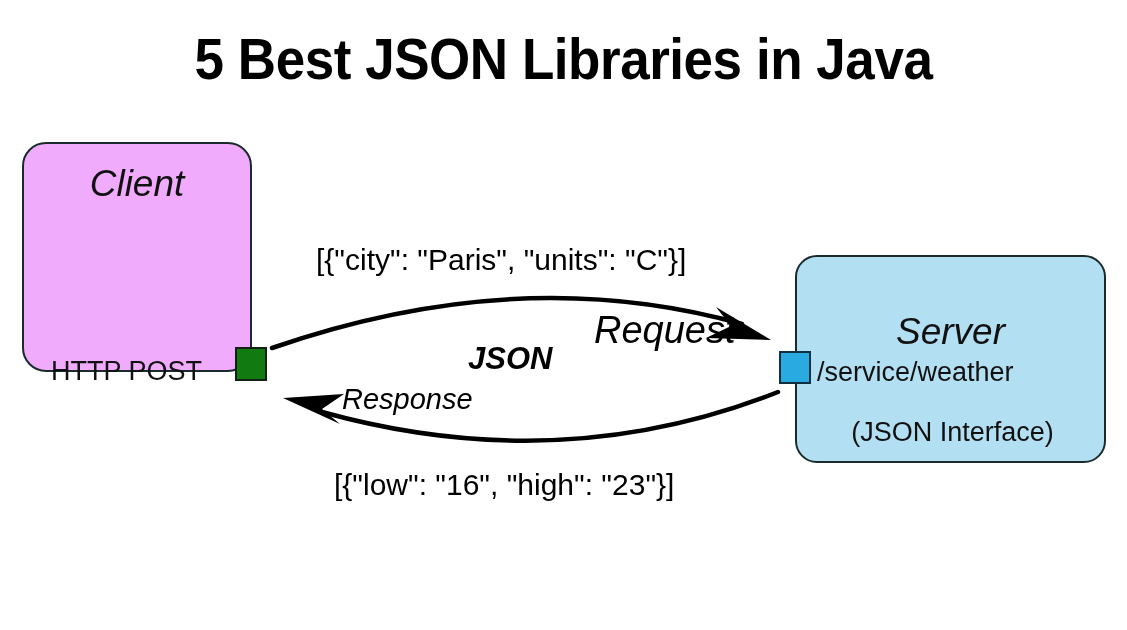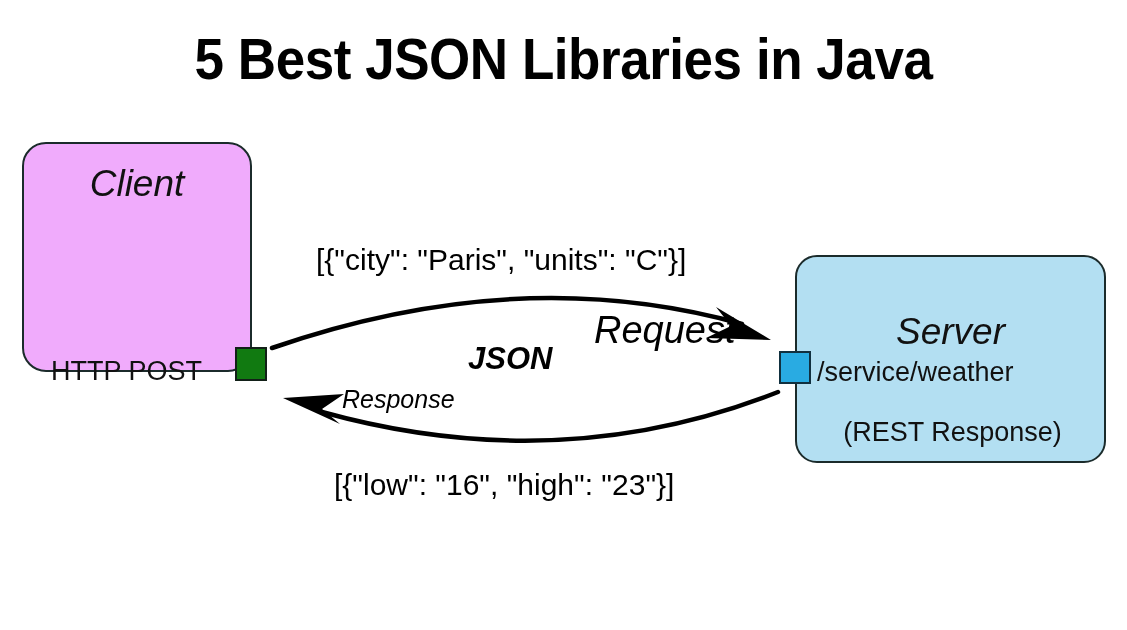--- a/index.html
+++ b/index.html
@@ -160,42 +160,42 @@
   #request-label {
     left: 594px;
     top: 314px;
     font-size: 38px;
     line-height: 32px;
     font-style: italic;
   }
   #response-label {
     left: 342px;
     top: 383px;
-    font-size: 25px;
+    font-size: 29px;
     line-height: 32px;
     font-style: italic;
   }
 </style>
 </head>
 <body>
 
 <div id="canvas">
 
   <div id="title">5 Best JSON Libraries in Java</div>
 
   <div id="client-box" class="node-box">
     <div id="client-title" class="node-title">Client</div>
     <div id="client-method" class="node-sub">HTTP POST</div>
   </div>
   <div id="client-port" class="port"></div>
 
   <div id="server-box" class="node-box">
     <div id="server-title" class="node-title">Server</div>
     <div id="server-path" class="node-sub">/service/weather</div>
-    <div id="server-rest" class="node-sub">(REST Response)</div>
+    <div id="server-rest" class="node-sub">(JSON Interface)</div>
   </div>
   <div id="server-port" class="port"></div>
 
   <svg id="arrow-layer" viewBox="0 0 1127 630">
 
     <g>
       <path d="M 272 348 Q 520 262 742 324" fill="none" stroke="#000000" stroke-width="4.5" stroke-linecap="round"></path>
       <path d="M 771 340 L 716 307 L 731 326 L 706 338 Z" fill="#000000"></path>
     </g>
 

